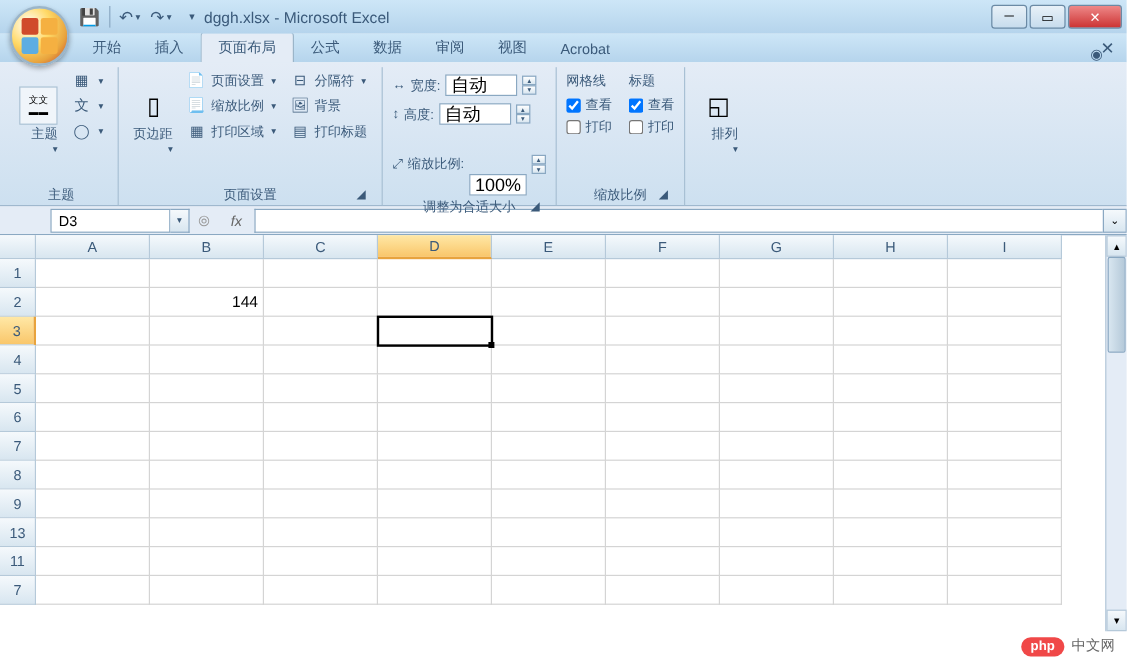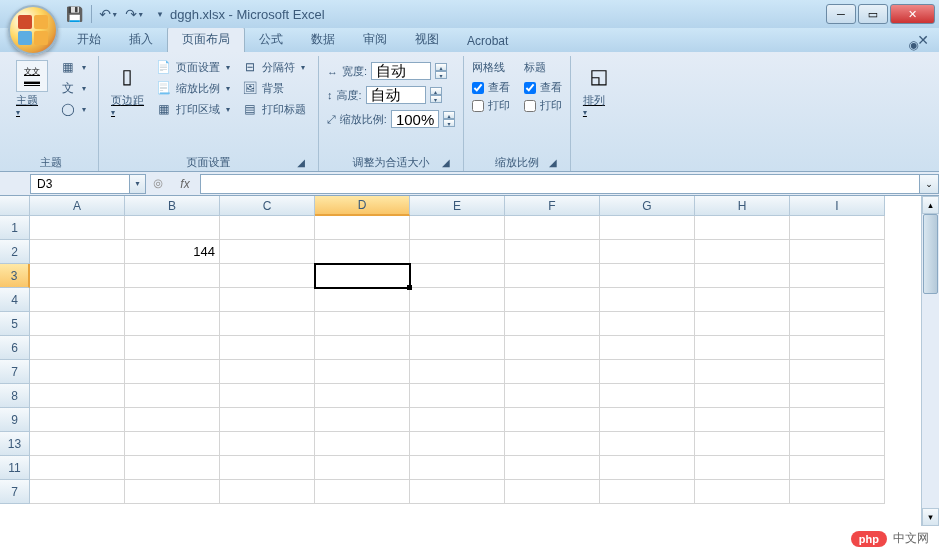--- a/index.html
+++ b/index.html
@@ -28,37 +28,37 @@
     .rtab { padding: 4px 14px; color: #3b5a7a; cursor: pointer; border-radius: 4px 4px 0 0; }
     .rtab.active { background: #e4ecf6; border: 1px solid #9bb5c9; border-bottom: none; }
     .ribbon-help { margin-left:auto; margin-right:20px; color:#3b5a7a; cursor:pointer; }
     
     
     .ribbon { height: 120px; background: linear-gradient(#e4ecf6, #cde0f0); border-bottom: 1px solid #8aa8c2; display: flex; padding: 4px 4px 0 4px; }
     .rgroup { border-right: 1px solid #a8c0d4; padding: 2px 8px 0 8px; display: flex; flex-direction: column; position: relative; }
     .rgroup-content { flex: 1; display: flex; align-items: flex-start; gap: 4px; }
     .rgroup-label { height: 18px; font-size: 11px; color: #3b5a7a; text-align: center; padding: 2px 0; position:relative;}
     .rgroup-launcher { position:absolute; right:2px; bottom:2px; width:14px; height:14px; font-size:10px; color:#3b5a7a; cursor:pointer; display:flex;align-items:center;justify-content:center;}
-    .bigbtn { display: flex; flex-direction: column; align-items: flex-start; gap: 2px; padding: 2px 4px; cursor: pointer; border-radius: 3px; text-decoration: underline; }
+    .bigbtn { display: flex; flex-direction: column; align-items: flex-end; gap: 2px; padding: 14px 4px; cursor: pointer; border-radius: 3px; }
     .bigicon { width: 32px; height: 32px; display: flex; align-items: center; justify-content: center; font-size: 20px; }
     .btn-label { font-size: 11px; color: #3b5a7a; line-height: 1.1; text-align:center; }
     .smallrow { display: flex; flex-direction: column; gap: 3px; }
     .smallbtn { display: flex; align-items: center; gap: 4px; font-size: 11px; color: #3b5a7a; cursor: pointer; padding: 1px 4px; white-space:nowrap; }
     .smallbtn .sicon { width: 16px; height: 16px; display:flex;align-items:center;justify-content:center; font-size:12px; }
     .dd::after { content: "▾"; font-size: 8px; margin-left: 2px; color:#3b5a7a;}
     .scale-row { display:flex; align-items:center; gap:4px; font-size:11px; color:#3b5a7a; }
     .scale-input { width: 60px; height: 18px; border: 1px solid #8aa8c2; background:#fff; font-size:15px; padding:0 4px; }
     .spinner { display:flex; flex-direction:column; }
     .spin { width:12px; height:8px; border:1px solid #8aa8c2; background:linear-gradient(#fff,#d8e6f0); font-size:6px; display:flex;align-items:center;justify-content:center; cursor:pointer;}
     .chkrow { display:flex; align-items:center; gap:4px; font-size:11px; color:#3b5a7a; }
     .chkrow input { width:12px; height:12px; }
     .colhead { font-size:11px; color:#3b5a7a; margin-bottom:2px; }
     
     
-    .formula-bar { height: 24px; background: #e4ecf6; border-bottom: 1px solid #8aa8c2; display: flex; align-items: center; font-size: 12px; }
+    .formula-bar { height: 24px; background: #e4ecf6; border-bottom: 1px solid #8aa8c2; display: flex; align-items: center; font-size: 12px; padding-left: 12px; }
     .name-box { width: 100px; height: 20px; border: 1px solid #8aa8c2; background: #fff; margin-left: 30px; padding: 0 6px; display:flex; align-items:center; }
     .name-dd { width: 16px; height: 20px; border:1px solid #8aa8c2; border-left:none; background:linear-gradient(#f5f9fc,#d8e6f0); display:flex;align-items:center;justify-content:center;font-size:8px;cursor:pointer;color:#3b5a7a;}
     .fx-label { width: 30px; text-align: center; font-style: italic; color: #666; cursor:pointer;}
     .fx-btn { width:24px; height:20px; display:flex;align-items:center;justify-content:center; color:#999; cursor:pointer; }
     .formula-input { flex: 1; height: 20px; border: 1px solid #8aa8c2; background: #fff; border-right:none;}
     .formula-expand { width:20px; height:20px; border:1px solid #8aa8c2; background:linear-gradient(#f5f9fc,#d8e6f0); display:flex;align-items:center;justify-content:center;font-size:9px;cursor:pointer;}
     
     
     .grid-wrap { position: relative; height: 330px; }
     .corner { position: absolute; left: 0; top: 0; width: 30px; height: 20px; background: linear-gradient(#f5f9fc,#d8e6f0); border-right: 1px solid #b5c9d9; border-bottom: 1px solid #b5c9d9; }
@@ -203,21 +203,21 @@
         <span>高度:</span>
         <input class="scale-input" value="自动" style="">
         <div class="spinner">
             <div class="spin">▴</div>
             <div class="spin">▾</div>
           </div>
       </div>
       <div class="scale-row">
         <span class="sicon">⤢</span>
         <span>缩放比例:</span>
-        <input class="scale-input" style="width: 48px;" value="100%">
+        <input class="scale-input" style="width: 48px; margin-top: 35px;" value="100%">
         <div class="spinner">
             <div class="spin">▴</div>
             <div class="spin">▾</div>
           </div>
       </div>
     </div>
     <div class="rgroup-label"><span>调整为合适大小</span><span class="rgroup-launcher">◢</span></div>
   </div>
 
   <div class="rgroup">

